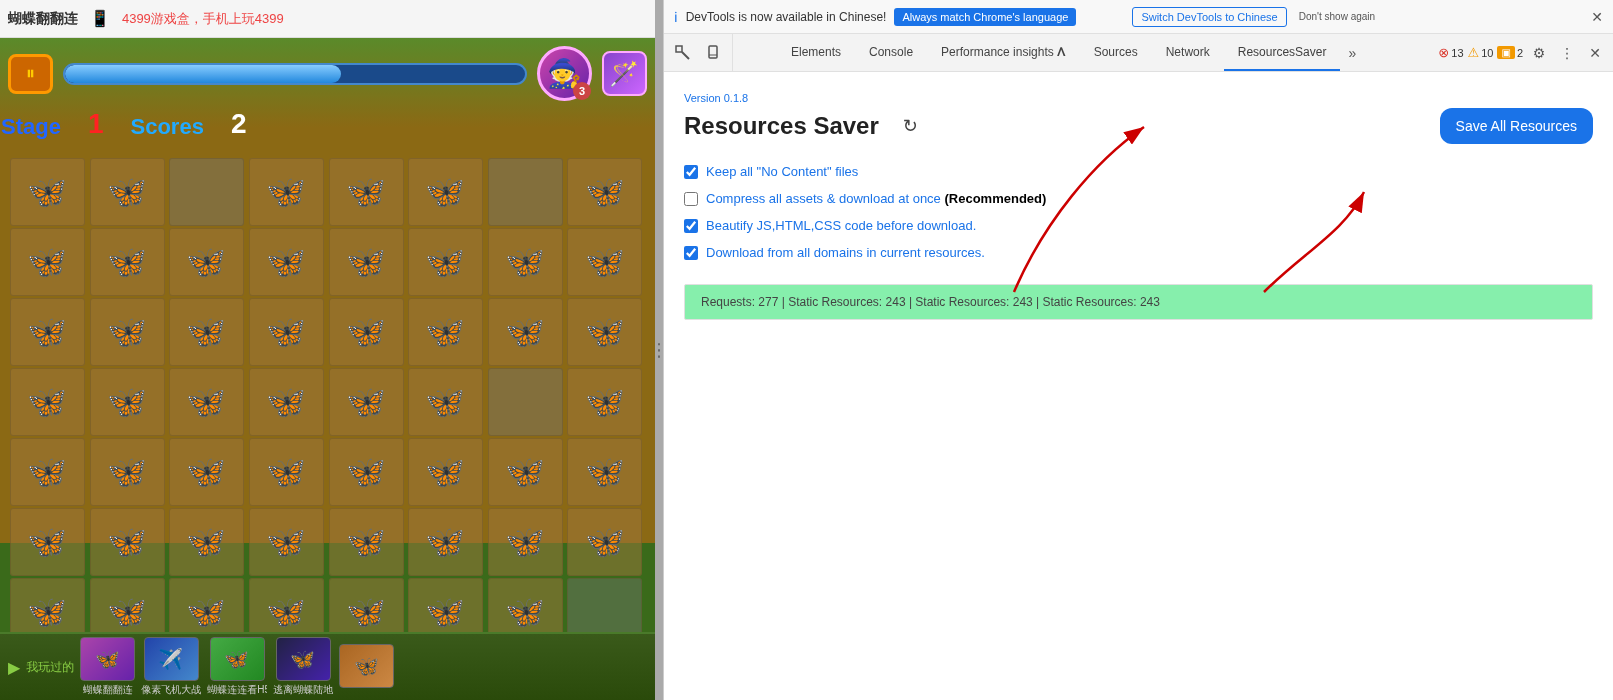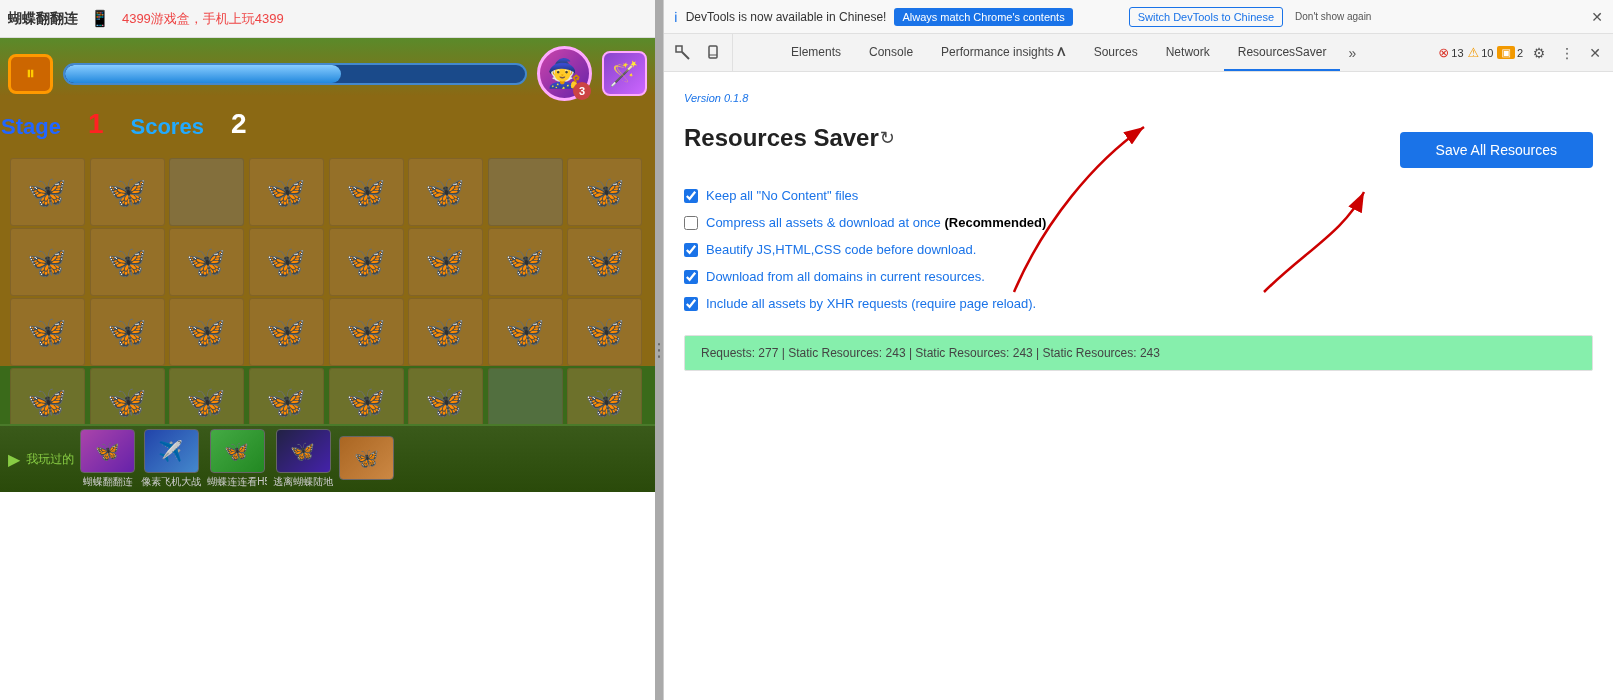--- a/index.html
+++ b/index.html
@@ -5,21 +5,21 @@
     * { box-sizing: border-box; margin: 0; padding: 0; }
     body { font-family: Arial, sans-serif; width: 1613px; height: 700px; overflow: hidden; display: flex; flex-direction: column; background: #fff; }
 
     
     .main-area { display: flex; flex: 1; height: 700px; }
 
     
     .game-panel {
       width: 655px;
       min-width: 655px;
-      height: 492px;
+      height: 700px;
       background: #2a1a0a;
       display: flex;
       flex-direction: column;
       overflow: hidden;
       position: relative;
     }
 
     .game-top-bar {
       background: #f5f5f5;
       height: 38px;
@@ -422,53 +422,51 @@
       flex: 1;
       padding: 20px 20px;
       overflow-y: auto;
       background: #fff;
     }
 
     .version-label {
       font-size: 11px;
       color: #1a73e8;
       margin-bottom: 4px;
-      font-style: italic;
     }
 
     .page-title-row {
       display: flex;
       align-items: center;
-      gap: 1px;
+      gap: 24px;
       margin-bottom: 20px;
     }
 
     .page-main-title {
       font-size: 24px;
       font-weight: bold;
       color: #222;
     }
 
     .refresh-icon {
       font-size: 18px;
       color: #444;
       cursor: pointer;
     }
 
     .save-all-btn {
       margin-left: auto;
       background: #1a73e8;
       color: white;
       border: none;
-      padding: 10px 36px;
+      padding: 10px 16px;
       font-size: 14px;
-      border-radius: 4px;
+      border-radius: 12px;
       cursor: pointer;
       font-weight: 500;
-      margin-top: 24px;
     }
 
     .options-list {
       display: flex;
       flex-direction: column;
       gap: 12px;
       margin-bottom: 24px;
     }
 
     .option-row {
@@ -650,21 +648,21 @@
     </div>
   </div>
 
   <div class="panel-divider"></div>
 
   <div class="devtools-panel">
 
     <div class="devtools-notification">
       <span class="notif-icon">ℹ</span>
       <span class="notif-text">DevTools is now available in Chinese!</span>
-      <button class="notif-btn-blue">Always match Chrome's contents</button>
+      <button class="notif-btn-blue">Always match Chrome's language</button>
       <button class="notif-btn-outline">Switch DevTools to Chinese</button>
       <span class="notif-dismiss">Don't show again</span>
       <span class="notif-close">✕</span>
     </div>
 
     <div class="devtools-tabbar">
       <div class="devtools-tools-left">
         <div class="tool-icon-btn" title="Inspect">
           <svg width="16" height="16" viewBox="0 0 16 16">
               <rect x="1" y="1" width="6" height="6" fill="none" stroke="#555" stroke-width="1.5"></rect>
@@ -746,24 +744,20 @@
             <input type="checkbox" class="option-checkbox" checked="" style="">
             <span class="option-text">Beautify JS,HTML,CSS code before download.</span>
           </div>
 
           <div class="option-row">
             <input type="checkbox" class="option-checkbox" checked="" style="">
             <span class="option-text">Download from all domains in current resources.</span>
           </div>
 
 
-          <div class="option-row">
-            <input type="checkbox" class="option-checkbox" checked="" style="">
-            <span class="option-text">Include all assets by XHR requests (require page reload).</span>
-          </div>
         </div>
 
         <div class="status-bar">
           <span>Requests: 277 | Static Resources: 243 | Static Resources: 243 | Static Resources: 243</span>
         </div>
       </div>
 
       <svg class="arrows-overlay" style="position:absolute;top:0;left:0;width:100%;height:660px;pointer-events:none;overflow:visible;">
 
         <defs>

